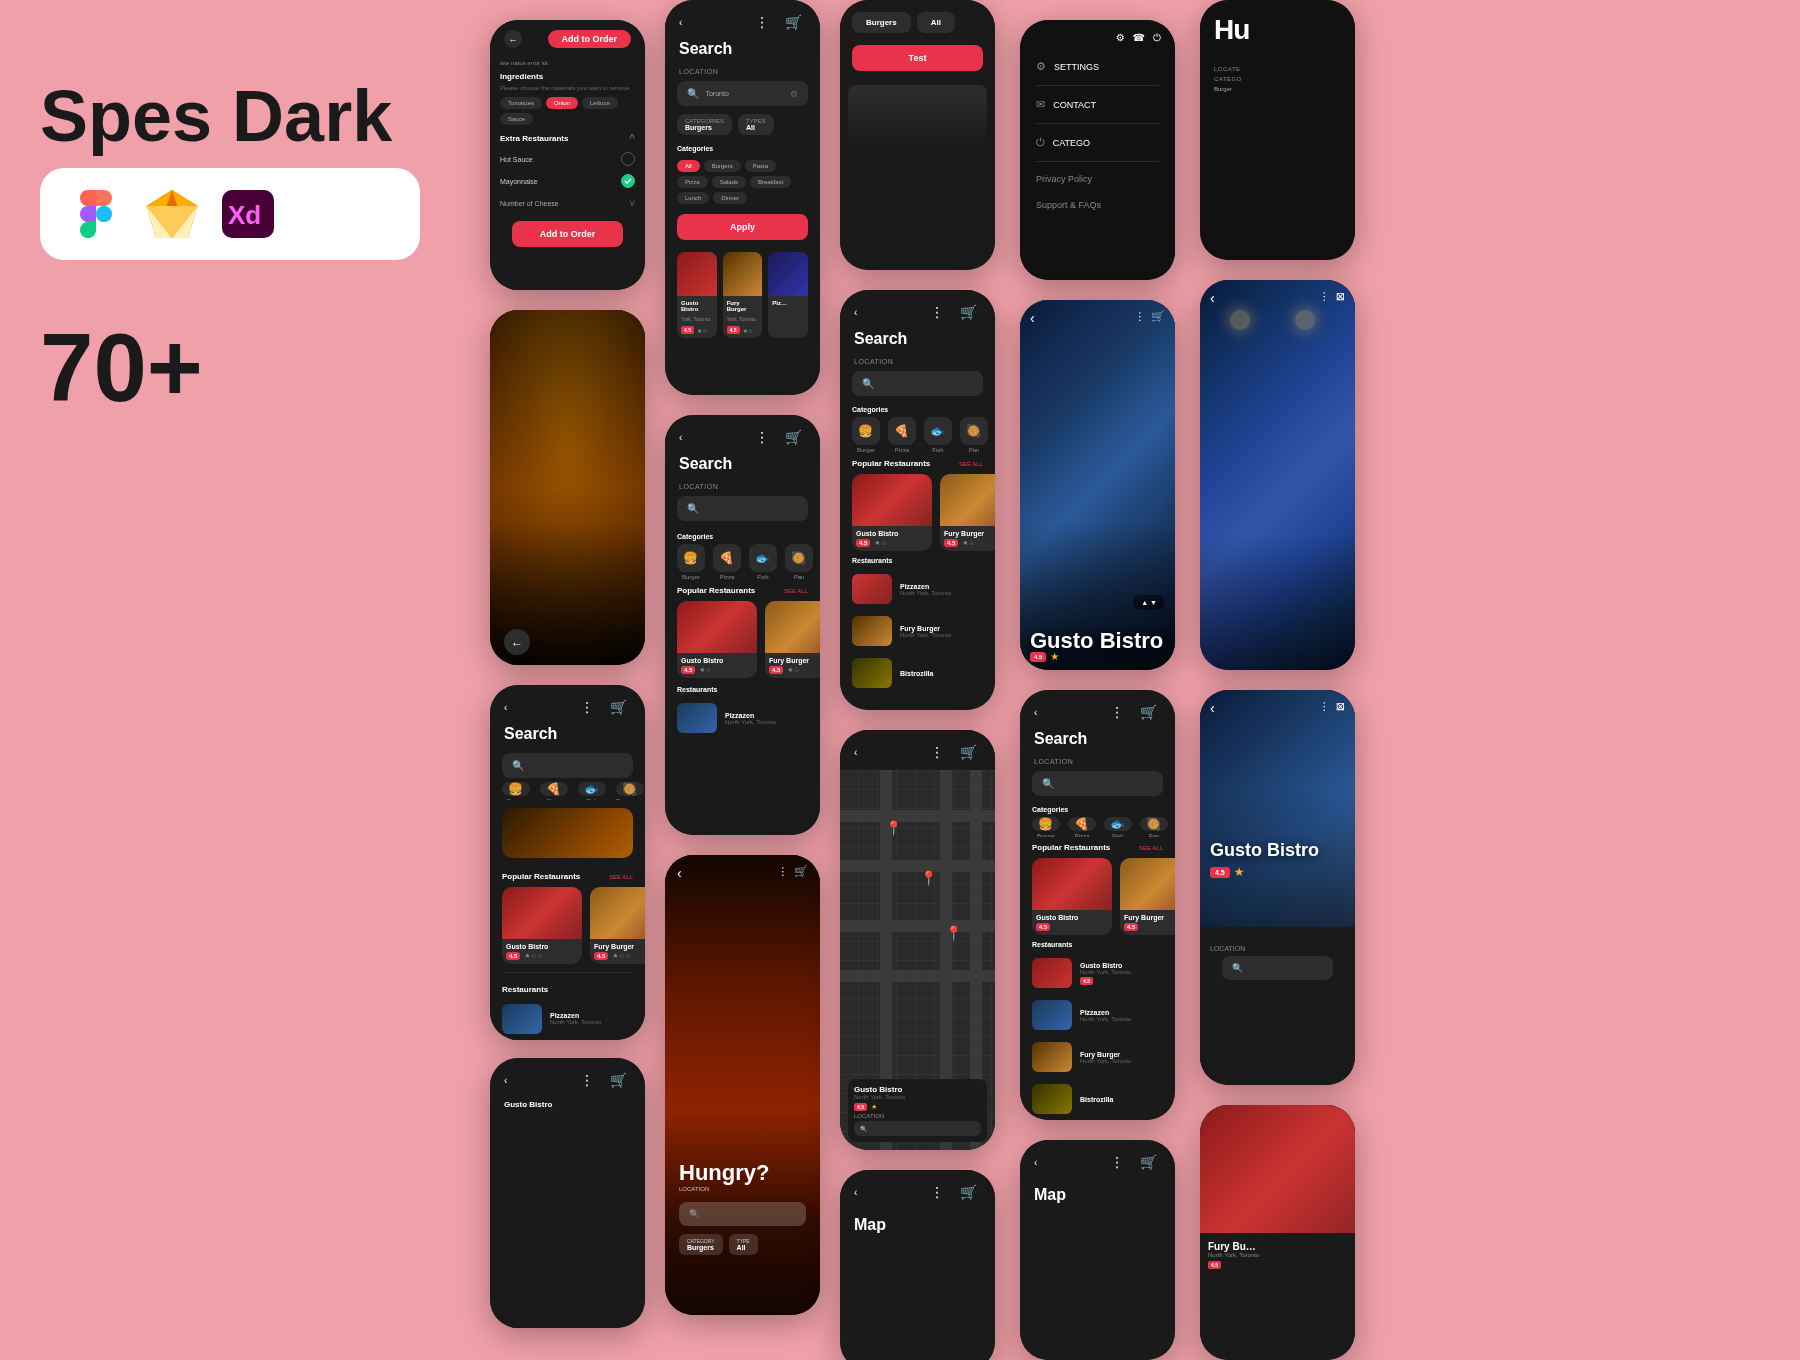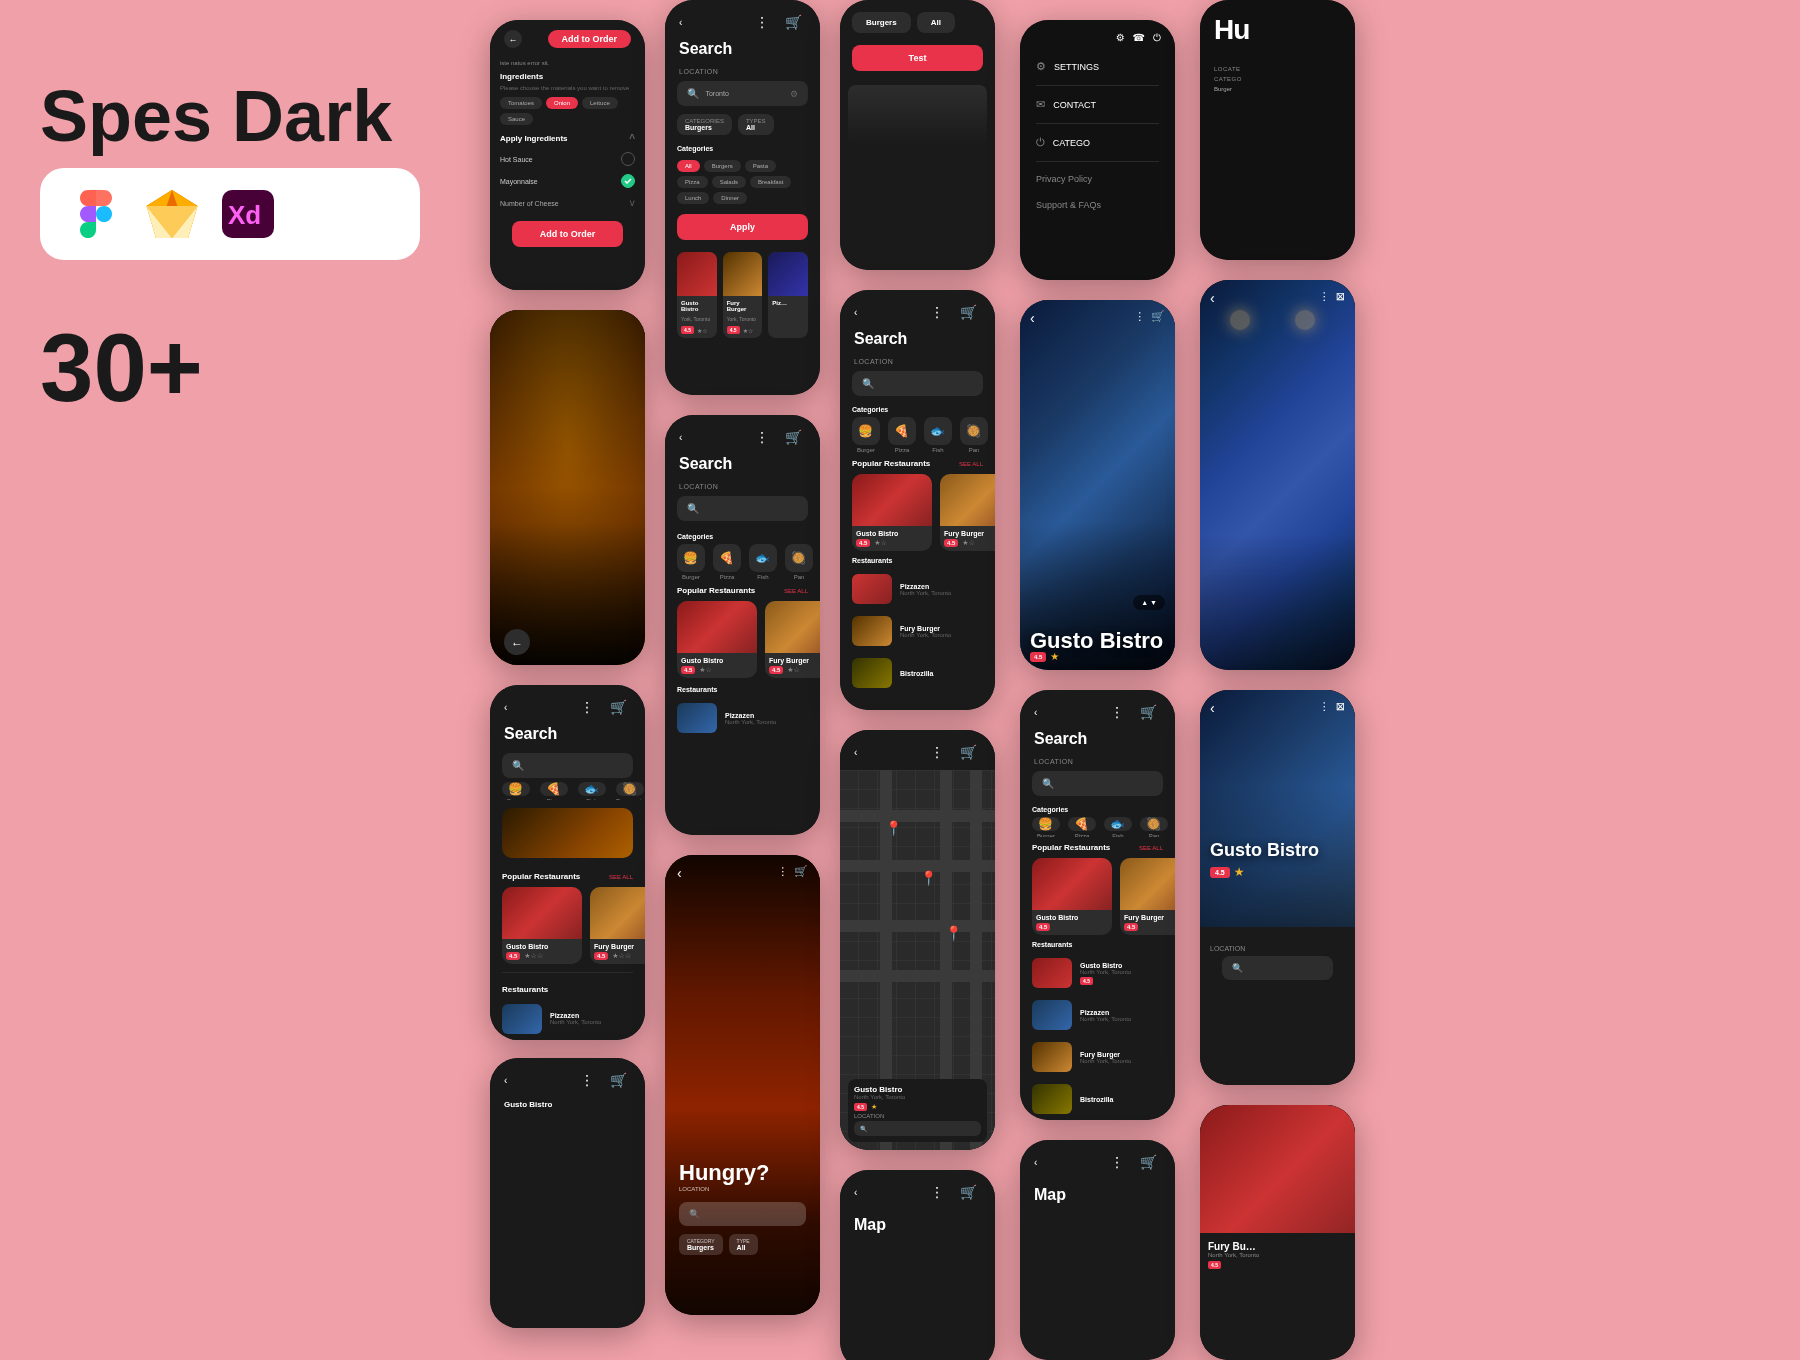--- a/index.html
+++ b/index.html
@@ -846,21 +846,21 @@
 
     <div class="figma-icon">
       <svg width="52" height="48" viewBox="0 0 52 48" fill="none">
         <rect width="52" height="48" rx="10" fill="#470137"></rect>
         <text x="6" y="34" font-size="26" font-weight="900" fill="#FF61F6" font-family="sans-serif">Xd</text>
       </svg>
     </div>
   </div>
 
   <div>
-    <div class="screens-count">30+</div>
+    <div class="screens-count">70+</div>
   </div>
 </div>
 
 <div class="screens-area">
 
   <div class="phone phone-c1-1">
     <div class="phone-content screen-dark">
       <div class="screen-header">
         <div class="back-circle" style="position:relative;bottom:auto;left:auto;width:18px;height:18px;font-size:9px;">←</div>
         <div style="font-size:9px;color:white;font-weight:700;">
@@ -871,21 +871,21 @@
         <div style="font-size:6px;color:#888;margin-bottom:6px;">iste natus error sit.</div>
         <div class="ing-title">Ingredients</div>
         <div class="ing-desc">Please choose the materials you want to remove</div>
         <div class="tags-row">
           <div class="tag">Tomatoes</div>
           <div class="tag selected">Onion</div>
           <div class="tag">Lettuce</div>
           <div class="tag">Sauce</div>
         </div>
         <div class="extra-ing-title">
-          <span>Apply Ingredients</span>
+          <span>Extra Restaurants</span>
           <span style="font-size:10px;color:#666;">^</span>
         </div>
         <div class="extra-item">
           <span class="extra-name">Hot Sauce</span>
           <div class="radio-circle"></div>
         </div>
         <div class="extra-item">
           <span class="extra-name">Mayonnaise</span>
           <div class="radio-circle radio-checked">
             <svg width="8" height="6" viewBox="0 0 8 6">

